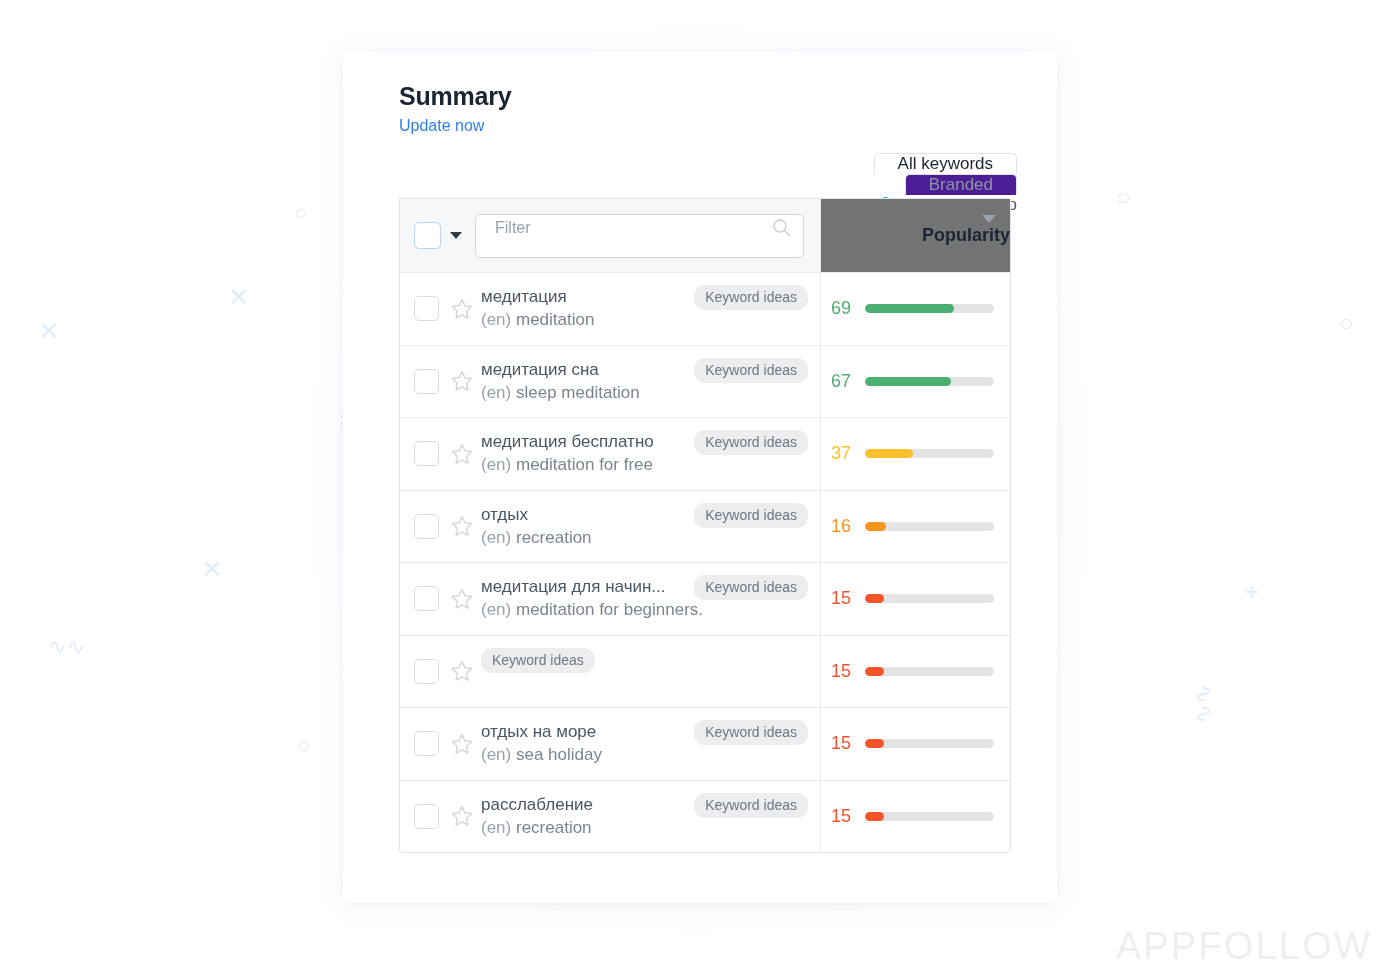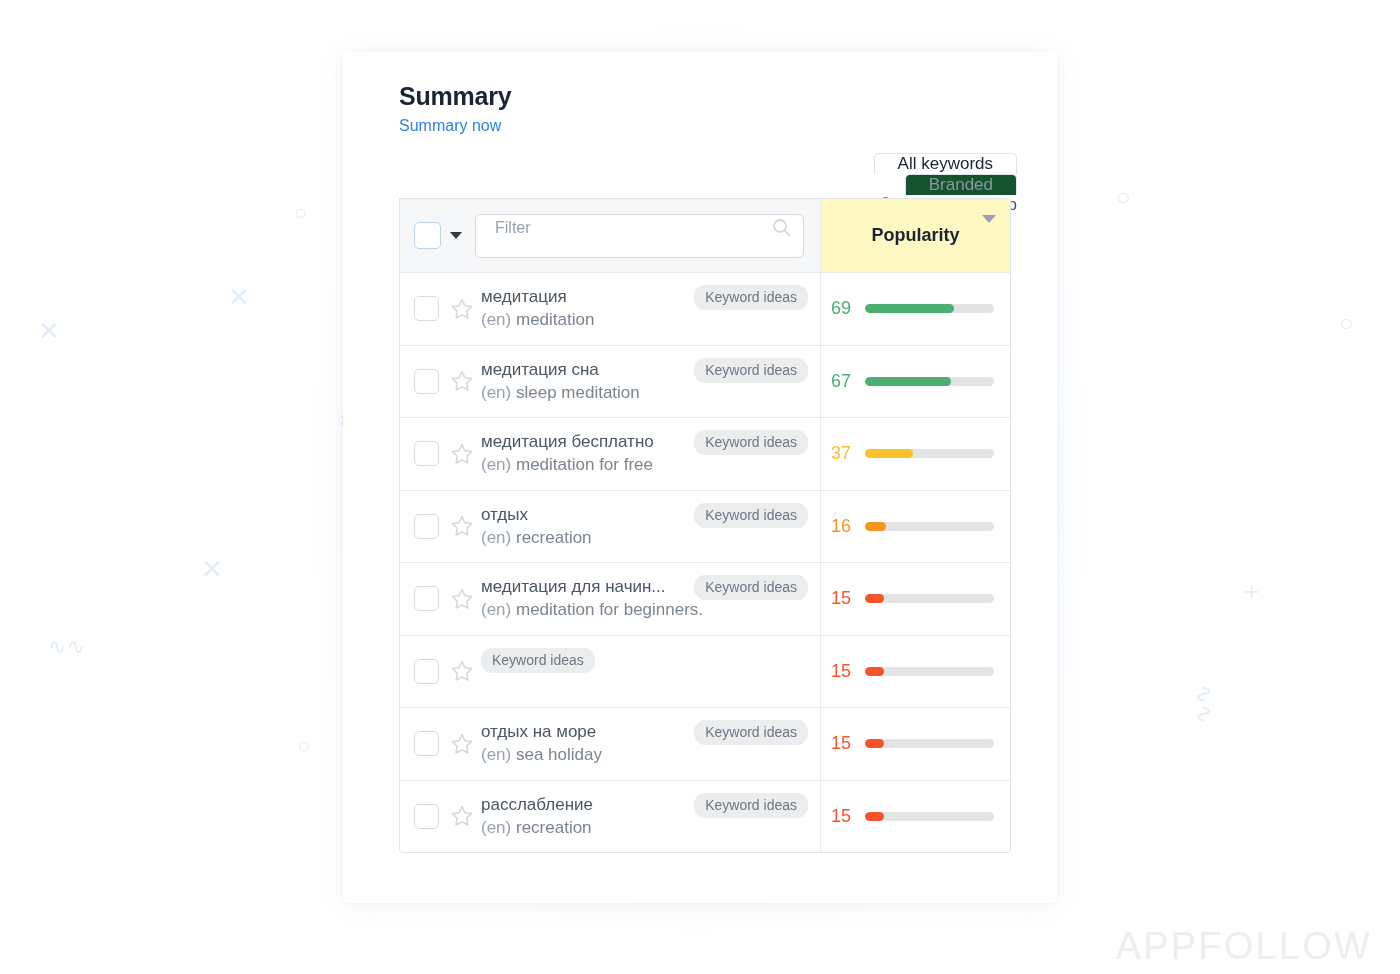--- a/index.html
+++ b/index.html
@@ -101,21 +101,21 @@
     cursor: pointer;
     position: relative;
   }
   .tab.active {
     background: #ffffff;
     color: #1b2433;
     z-index: 3;
     border-color: #dfe3e8;
   }
   .tab.inactive {
-    background: #14532d;
+    background: #4c1d95;
     color: #8b97a4;
     z-index: 1;
     margin-left: -1px;
   }
   #add-group {
     display: flex;
     align-items: center;
     gap: 9px;
     margin-left: 17px;
     margin-bottom: 9px;
@@ -160,24 +160,24 @@
 
   
   #table-head { height: 73px; }
   #table-head .col-kw {
     background: #f6f7f8;
     display: flex;
     align-items: center;
     padding: 0 0 0 14px;
   }
   #table-head .col-pop {
-    background: #fef9c3;
-    display: flex;
-    align-items: center;
-    justify-content: center;
+    background: #737373;
+    display: flex;
+    align-items: center;
+    justify-content: flex-end;
     position: relative;
   }
   #pop-header-label {
     font-size: 18px;
     font-weight: bold;
     color: #1b2433;
   }
   #pop-sort-arrow {
     position: absolute;
     right: 14px;
@@ -329,21 +329,21 @@
   <span class="decor" style="left:1184px; top:692px; font-size:24px; transform:rotate(90deg);">∿∿</span>
   <span class="decor" style="left:338px; top:412px; font-size:18px;">✕</span>
 </div>
 
 <div id="watermark">APPFOLLOW</div>
 
 <div id="card">
   <div class="card-inner">
 
     <h1 id="page-title">Summary</h1>
-    <a id="update-now">Summary now</a>
+    <a id="update-now">Update now</a>
 
     
     <div id="tabs-row">
       <div class="tab active">
         <span>All keywords</span>
       </div>
       <div class="tab inactive">
         <span>Branded</span>
       </div>
       <div id="add-group">

